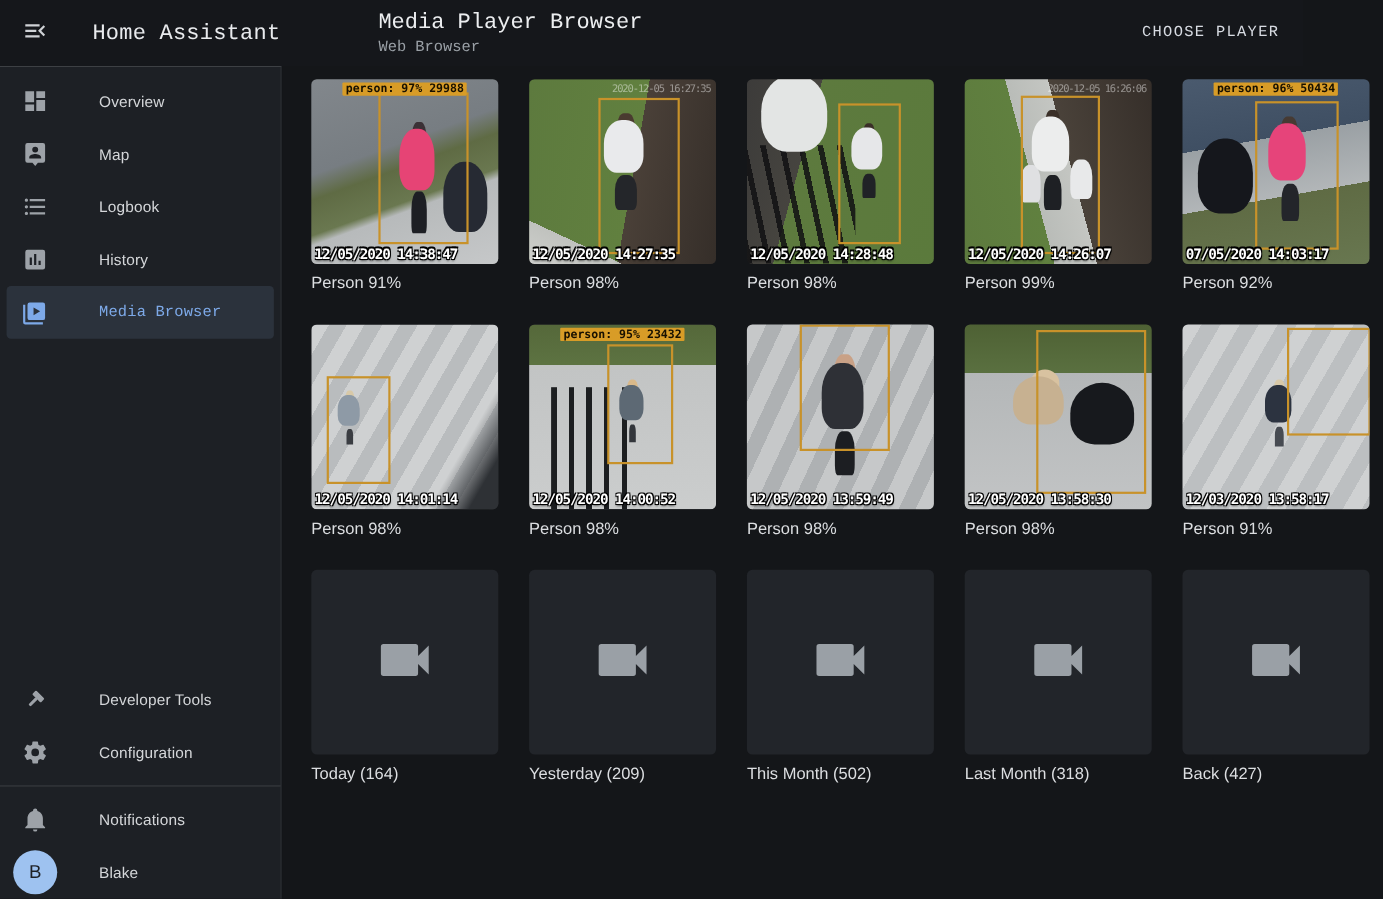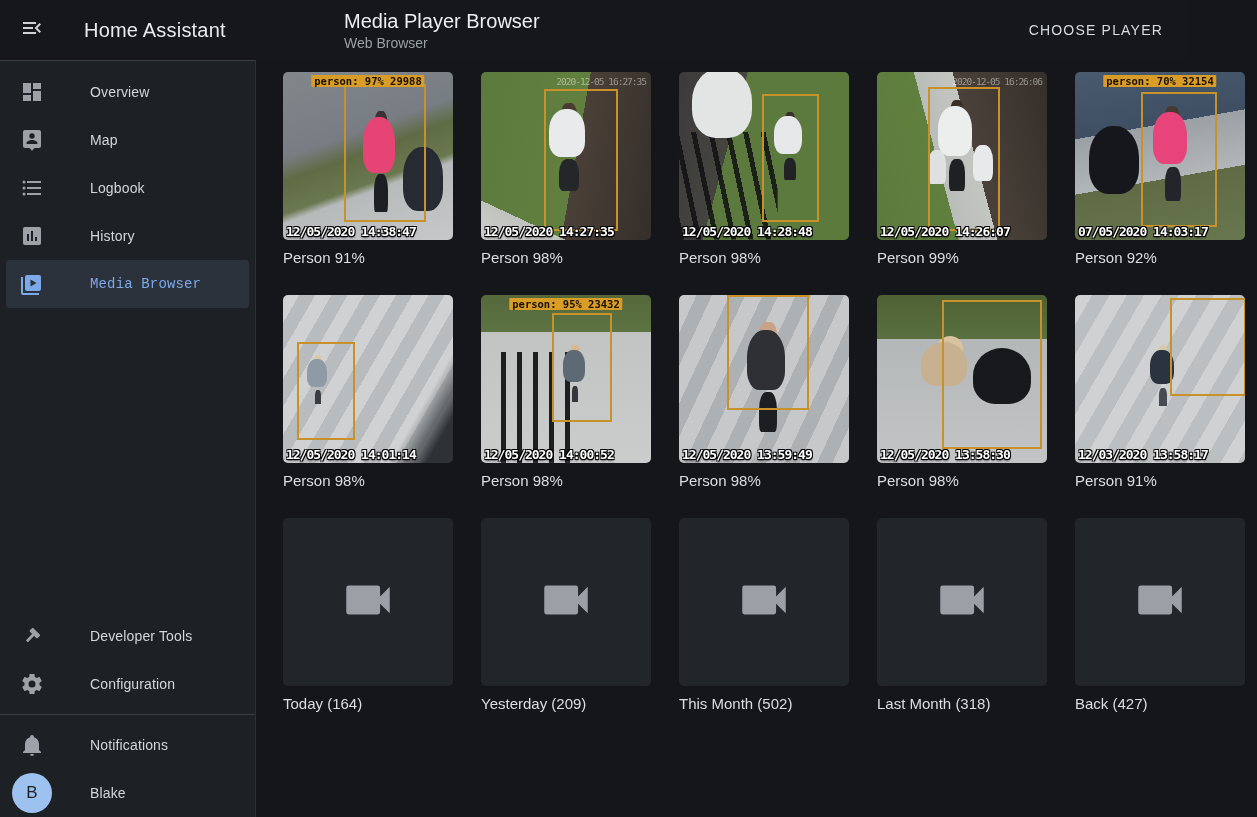--- a/index.html
+++ b/index.html
@@ -1,21 +1,21 @@
 <!DOCTYPE html>
 <html><head>
 <meta charset="utf-8">
 <style>
   * { margin:0; padding:0; box-sizing:border-box; }
   html,body { width:1257px; height:817px; overflow:hidden; background:#141619;
     font-family:"Liberation Sans", sans-serif; -webkit-font-smoothing:antialiased; }
 
   
   .appbar { position:fixed; top:0; left:0; width:1185px; height:60px; background:#15171b; z-index:10;
-    display:flex; align-items:center; }
+    display:flex; align-items:center;font-family:Liberation Mono, monospace; }
   .menu-btn { width:64px; height:60px; display:flex; align-items:center; padding-left:20px; cursor:pointer; }
   .menu-btn svg { fill:#cfd2d6; }
   .app-title { color:#e8eaed; font-size:20px; font-weight:500; margin-left:20px; letter-spacing:.2px; }
   .panel-head { position:absolute; left:344px; top:9px; }
   .panel-title { color:#eceef0; font-size:20px; font-weight:400; line-height:24px; }
   .panel-subtitle { color:#9aa0a6; font-size:14px; line-height:18px; margin-top:1px; }
   .choose-player { position:absolute; right:14px; top:0; height:60px; display:flex; align-items:center;
     color:#d7dbe2; font-size:14px; font-weight:500; letter-spacing:1.2px; padding:0 8px; cursor:pointer; }
 
   
@@ -252,21 +252,21 @@
       <div class="card">
         <div class="thumb t4 boxed">
           <div class="wm">2020-12-05 16:26:06</div>
           <div class="ts">12/05/2020 14:26:07</div>
         </div>
         <div class="caption">Person 99%</div>
       </div>
 
       <div class="card">
         <div class="thumb t5 boxed">
-          <div class="det">person: 70% 32154</div>
+          <div class="det">person: 96% 50434</div>
           <div class="ts">07/05/2020 14:03:17</div>
         </div>
         <div class="caption">Person 92%</div>
       </div>
 
       <div class="card">
         <div class="thumb t6 boxed">
           <div class="ts">12/05/2020 14:01:14</div>
         </div>
         <div class="caption">Person 98%</div>

